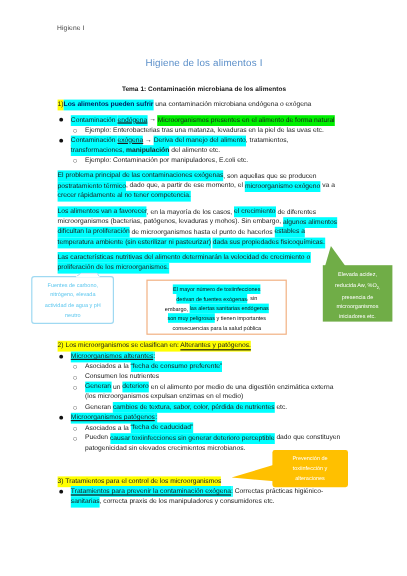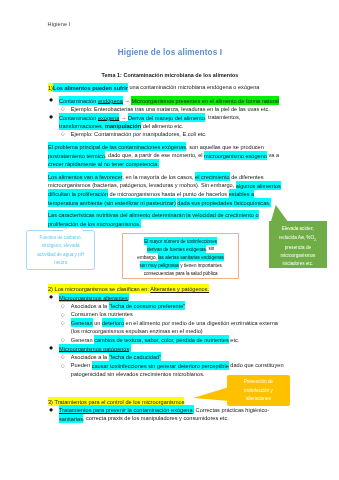--- a/index.html
+++ b/index.html
@@ -2,21 +2,21 @@
 <html><head>
 <meta charset="utf-8">
 <style>
   html,body{margin:0;padding:0;}
   body{width:339px;height:480px;background:#ffffff;
        font-family:"Liberation Sans",sans-serif;overflow:hidden;}
   .page{position:relative;width:339px;height:480px;background:#fff;}
 
   .hdr{position:absolute;left:47.5px;top:20.5px;font-size:5.6px;color:#3f3f3f;letter-spacing:.1px;}
   .title{position:absolute;left:48px;width:244px;top:48px;text-align:center;
-         color:#5b8fc9;font-size:8.2px;letter-spacing:.15px;font-weight:bold;}
+         color:#5b8fc9;font-size:8.2px;letter-spacing:.15px;}
   .subtitle{position:absolute;left:48px;width:244px;top:71.5px;text-align:center;
             color:#151515;font-size:5.4px;font-weight:bold;letter-spacing:.05px;}
 
   .body{position:absolute;left:48px;top:83.3px;width:260px;font-size:5.6px;color:#1a1a1a;}
   .ln{position:relative;height:8.5px;line-height:8.5px;white-space:nowrap;}
   .gapln{height:4.3px;line-height:4.3px;}
   .bigapln{height:14px;line-height:14px;}
 
   .hl-y{background:#ffff00;padding:1.5px 0;}
   .hl-c{background:#00ffff;padding:1.5px 0;}

